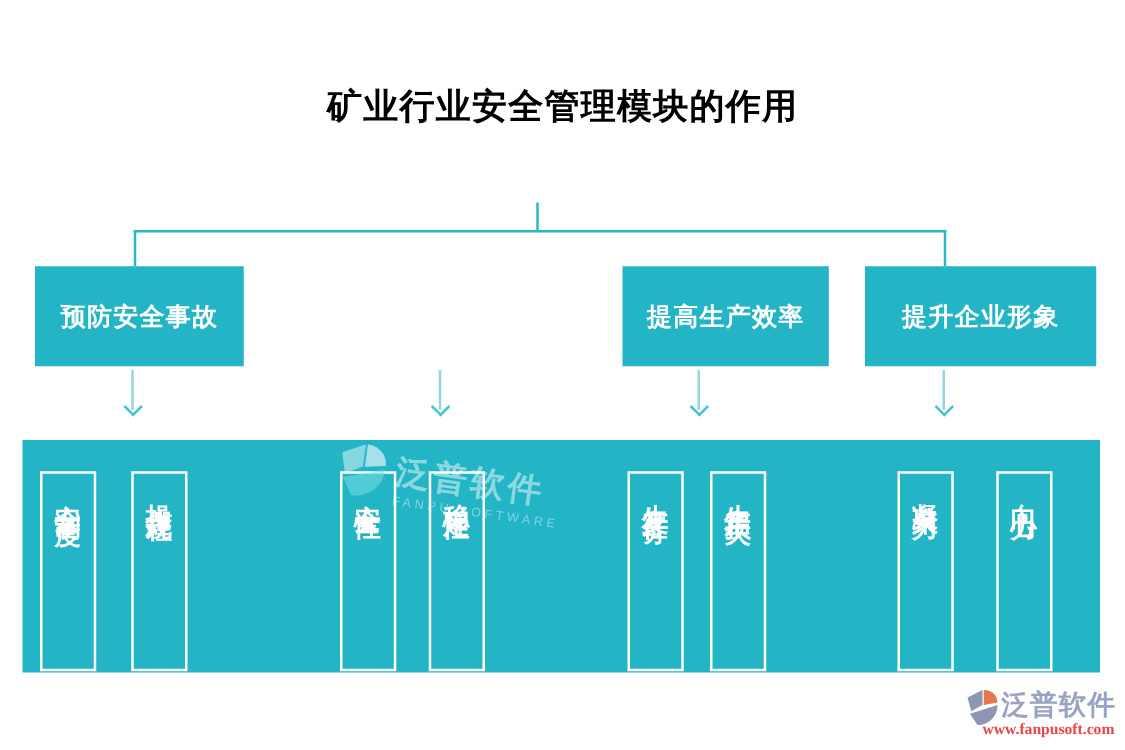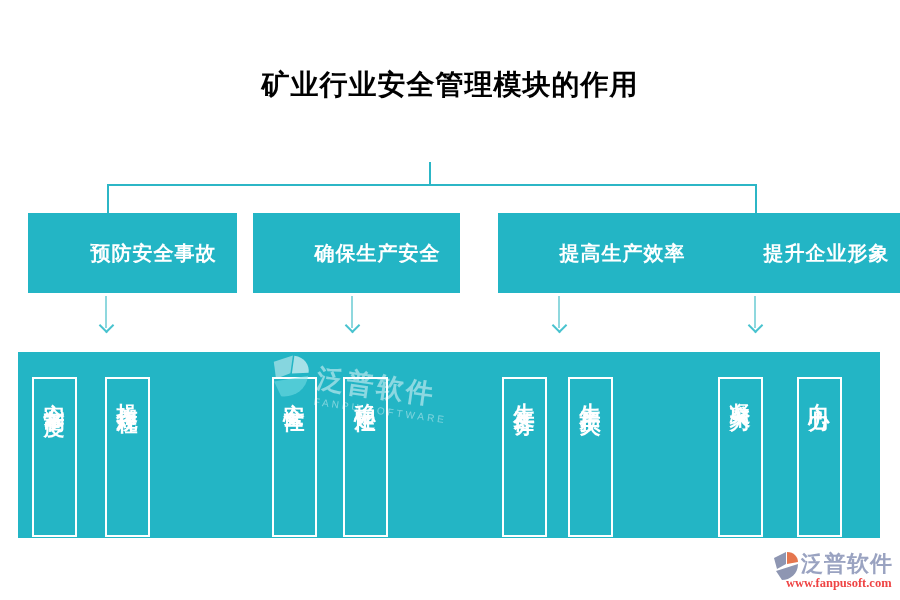--- a/index.html
+++ b/index.html
@@ -13,21 +13,21 @@
     font-size:28px;font-weight:700;color:#000;letter-spacing:1px;margin-left:10px;
   }
   
   .line{position:absolute;background:#2cb6c6;}
   .line.v{width:2px;}
   .line.h{height:2px;}
   
   .branch-box{
     position:absolute;top:213px;height:80px;background:#23b5c5;
     display:flex;align-items:center;justify-content:center;
-    color:#ffffff;font-size:20px;font-weight:700;letter-spacing:1px;padding-left:42px;
+    color:#ffffff;font-size:20px;font-weight:700;letter-spacing:1px;
   }
   
   .arrow{position:absolute;top:296px;width:14px;height:42px;}
   .arrow .shaft{position:absolute;left:6px;top:0;width:2px;height:32px;background:#8fd8de;}
   .arrow .head{
     position:absolute;left:2px;top:24px;width:9px;height:9px;
     border-right:2px solid #49c3cf;border-bottom:2px solid #49c3cf;
     transform:rotate(45deg);
   }
   
@@ -68,21 +68,20 @@
 <div class="stage">
 
   <div class="title">矿业行业安全管理模块的作用</div>
 
   <div class="line v" style="left:429px;top:162px;height:22px;"></div>
   <div class="line h" style="left:107px;top:184px;width:650px;"></div>
   <div class="line v" style="left:107px;top:184px;height:29px;"></div>
   <div class="line v" style="left:755px;top:184px;height:29px;"></div>
 
   <div class="branch-box" style="left:28px;width:167px;">预防安全事故</div>
-  <div class="branch-box" style="left:253px;width:165px;">确保生产安全</div>
   <div class="branch-box" style="left:498px;width:165px;">提高生产效率</div>
   <div class="branch-box" style="left:692px;width:185px;">提升企业形象</div>
 
   <div class="arrow" style="left:99px;">
     <div class="shaft"></div>
     <div class="head"></div>
   </div>
   <div class="arrow" style="left:345px;">
     <div class="shaft"></div>
     <div class="head"></div>

